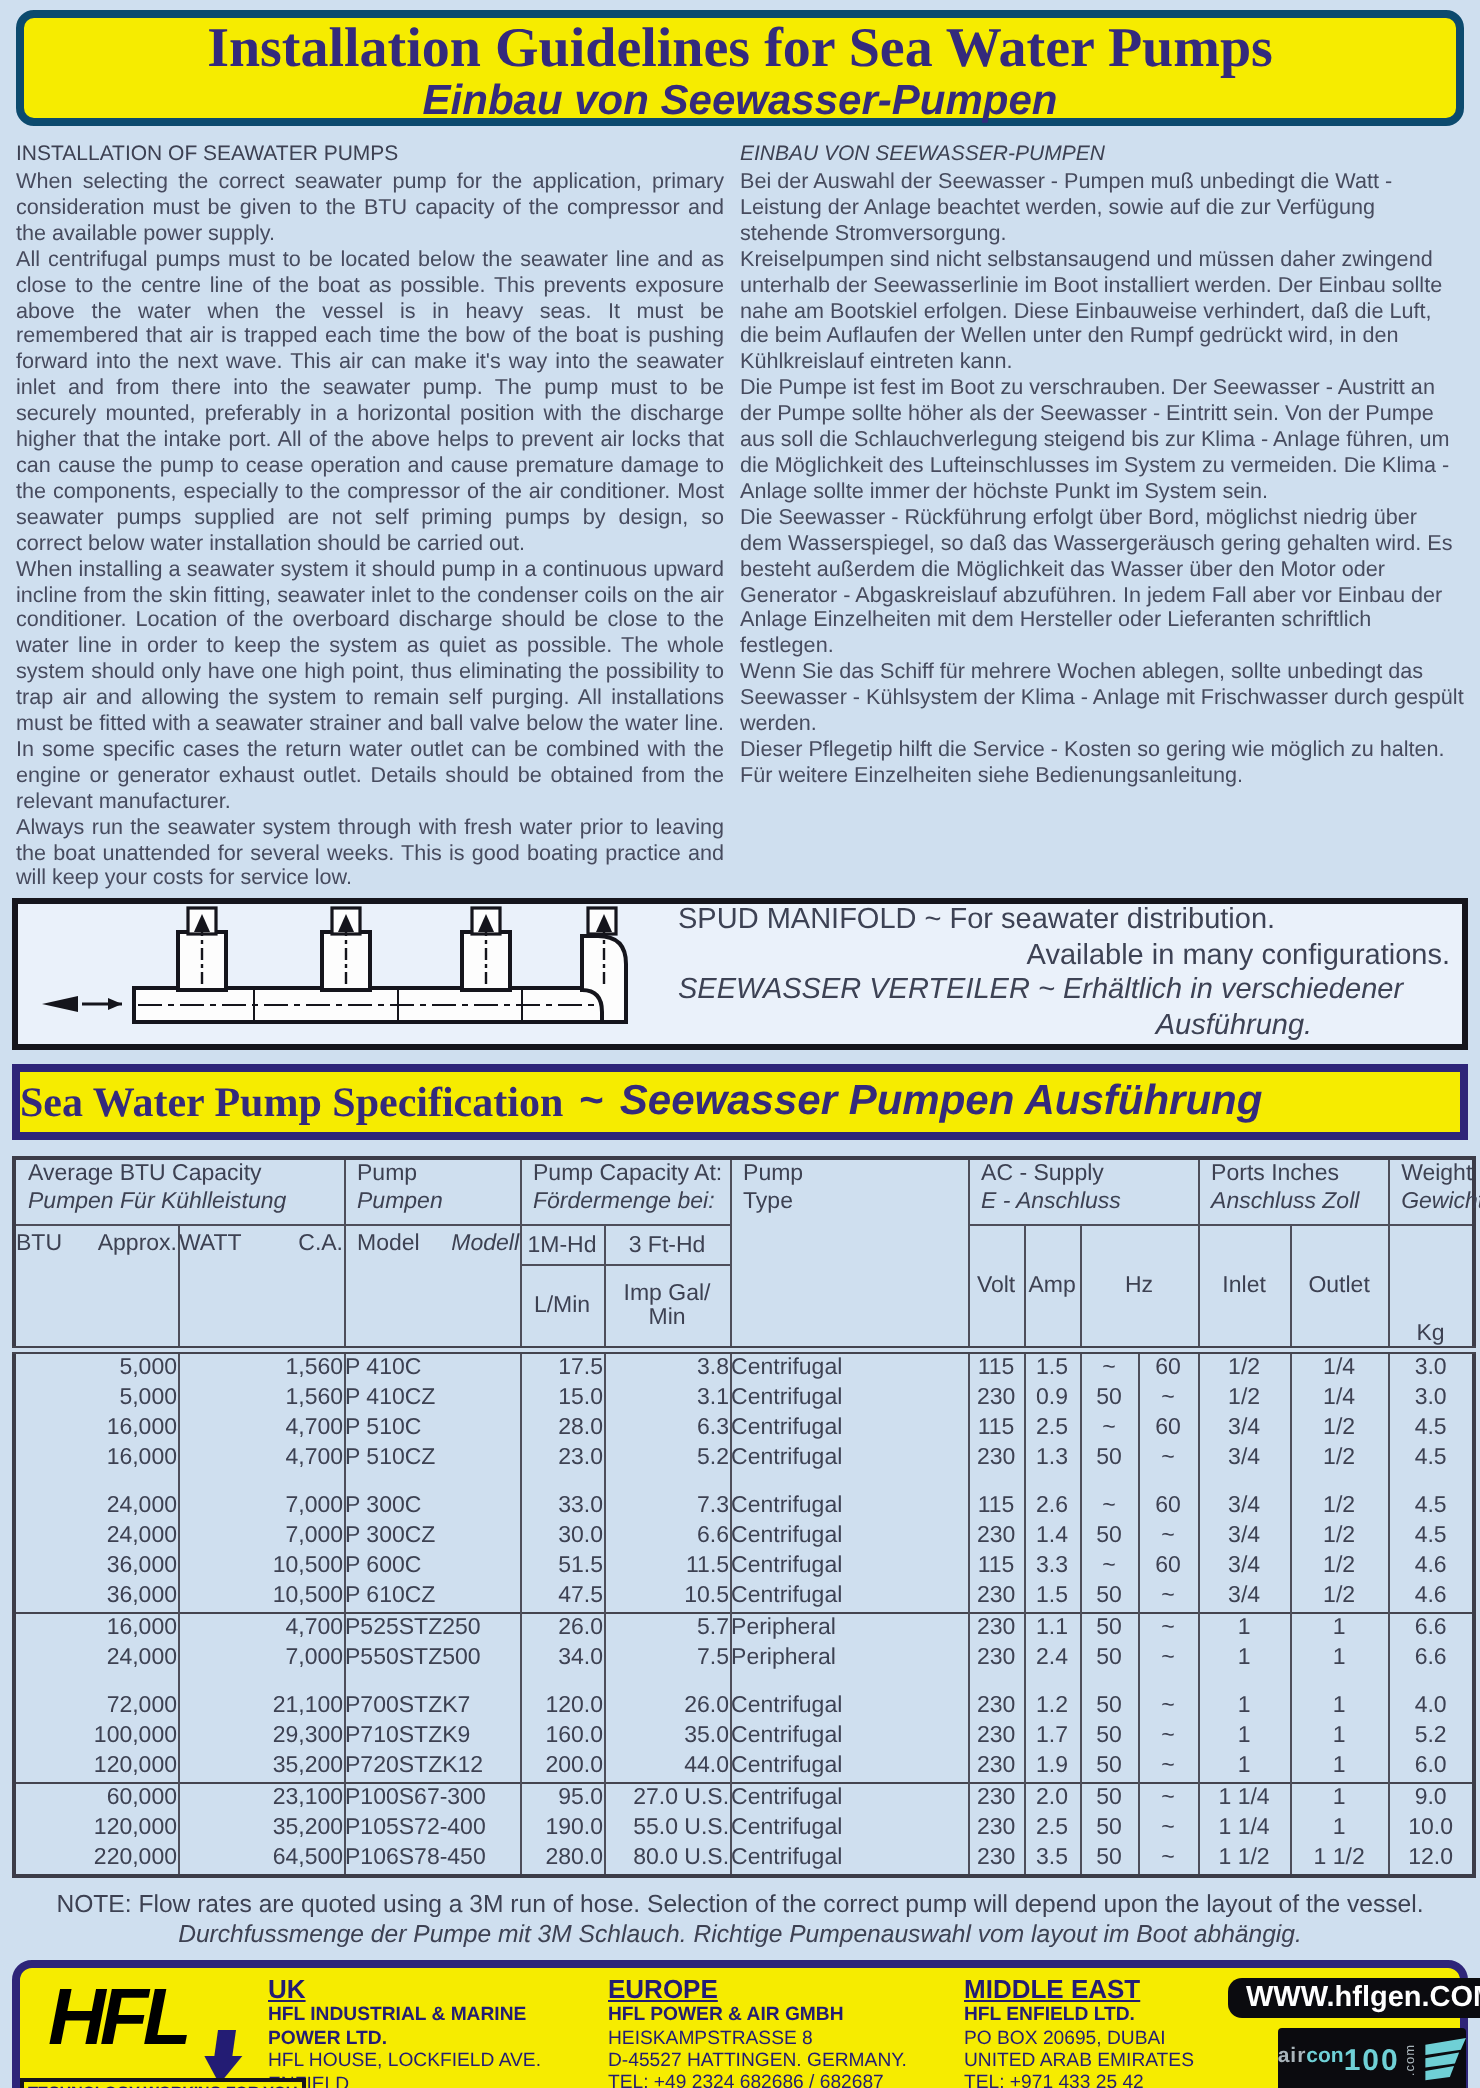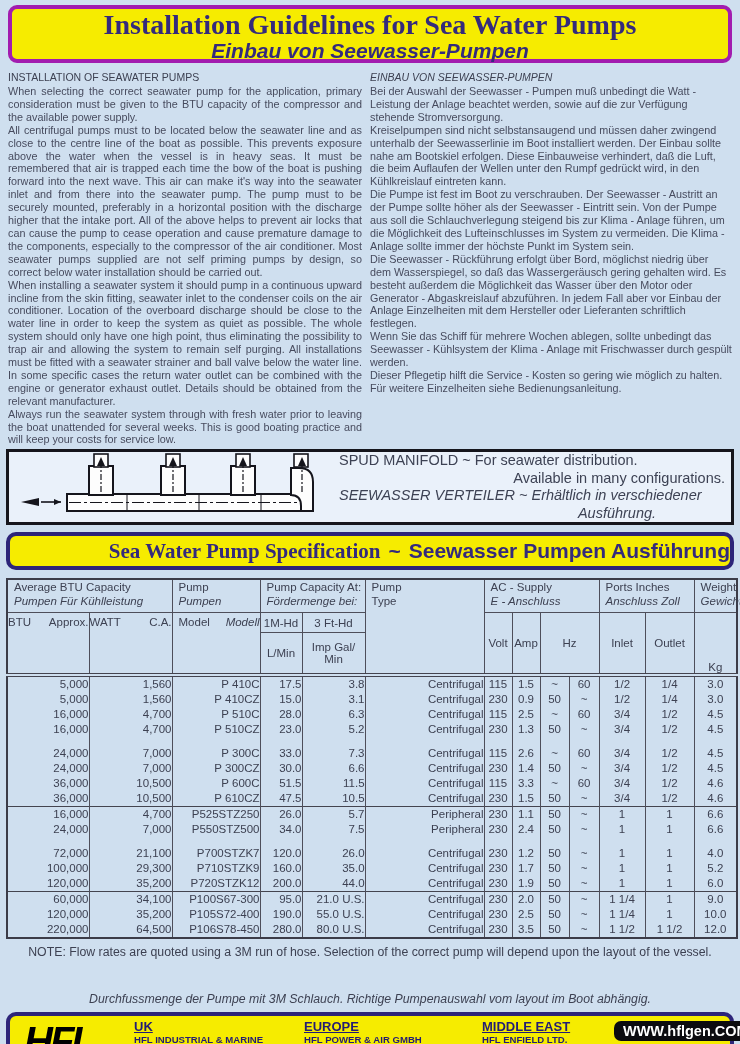--- a/index.html
+++ b/index.html
@@ -5,21 +5,21 @@
   html,body{margin:0;padding:0;}
   body{
     width:740px;height:1044px;overflow:hidden;
     background:#cfdfef;
     font-family:"Liberation Sans", sans-serif;
     color:#454a5c;
   }
   
   .banner{
     margin:5px 8px 0 8px;height:58px;
-    background:#f6ec00;border:4px solid #a21caf;border-radius:9px;
+    background:#f6ec00;border:4px solid #0c4a6e;border-radius:9px;
     text-align:center;box-sizing:border-box;padding-top:1px;
   }
   .banner .title{
     font-family:"Liberation Serif", serif;font-weight:bold;
     font-size:28px;line-height:30px;color:#342a7c;
   }
   .banner .subtitle{
     font-style:italic;font-weight:600;font-size:21px;line-height:22px;color:#342a7c;
   }
   
@@ -37,55 +37,55 @@
   }
   .manifold .diagram{flex:0 0 330px;height:72px;}
   .manifold .mtext{flex:1;font-size:14.5px;line-height:17.5px;color:#3d4254;padding-right:6px;}
   .manifold .l1{text-align:left;}
   .manifold .l2{text-align:right;}
   .manifold .l3{font-style:italic;text-align:left;}
   .manifold .l4{font-style:italic;text-align:center;padding-left:170px;}
   
   .spec-banner{
     margin:7px 6px 0 6px;height:38px;background:#f6ec00;
-    border:4px solid #2e2579;border-radius:10px;box-sizing:border-box;
-    display:flex;align-items:center;justify-content:flex-end;gap:8px;
+    border:4px solid #2e2579;border-radius:0;box-sizing:border-box;
+    display:flex;align-items:center;justify-content:flex-start;gap:8px;
   }
   .spec-banner .sp-en{font-family:"Liberation Serif", serif;font-weight:bold;font-size:21px;color:#342a7c;}
   .spec-banner .sp-sep{font-size:21px;color:#342a7c;font-weight:bold;}
-  .spec-banner .sp-de{font-weight:600;font-size:21px;color:#342a7c;}
+  .spec-banner .sp-de{font-style:italic;font-weight:600;font-size:21px;color:#342a7c;}
   
   table.spec{
     margin:8px 6px 0 6px;border-collapse:collapse;table-layout:fixed;
     width:728px;font-size:11.5px;color:#3d4152;
   }
   table.spec th,table.spec td{border-left:1px solid #4e4e5a;border-right:1px solid #4e4e5a;padding:0;}
   table.spec th{border:1px solid #4e4e5a;font-weight:normal;}
   table.spec{border:2px solid #3c3c48;}
   thead{border-bottom:4px double #44444f;}
   tr.h1 th{height:30px;text-align:left;vertical-align:top;padding:1px 0 1px 6px;}
   tr.h1 th .gh{display:block;line-height:13.5px;}
   tr.h1 th i{display:block;line-height:13.5px;font-style:italic;}
   th.type-h{vertical-align:top;}
   tr.h2 th{height:18px;text-align:center;}
   tr.h3 th{height:40px;text-align:center;vertical-align:middle;line-height:12.5px;}
   .hcol{display:flex;flex-direction:row;justify-content:space-between;height:52px;padding:3px 0 5px 0;}
   .hcol.lft{align-items:flex-start;padding-left:6px;}
   .hcol span,.hcol i{display:block;}
   th.kg{vertical-align:bottom;padding-bottom:6px;}
   tbody td{height:15px;line-height:15px;white-space:nowrap;overflow:hidden;}
-  td.r{text-align:right;} td.l{text-align:right;} td.c{text-align:center;}
+  td.r{text-align:right;} td.l{text-align:left;} td.c{text-align:center;}
   td.pr22{padding-right:22px;} td.pr14{padding-right:14px;} td.pr10{padding-right:10px;}
   td.pr8{padding-right:8px;} td.pl4{padding-left:4px;} td.pl6{padding-left:6px;}
   tr.spacer td{height:9px;}
   tr.divider td{border-top:1.5px solid #44444f;}
   
   .note{margin:6px 8px 0 8px;text-align:center;color:#3d4152;}
   .note .n1{font-size:12.3px;line-height:15px;}
-  .note .n2{font-size:12.3px;line-height:15px;font-style:italic;margin-top:32px;}
+  .note .n2{font-size:12.3px;line-height:15px;font-style:italic;}
   
   .footer{
     margin:5px 6px 0 6px;height:80px;background:#f6ec00;
     border:4px solid #2e2579;border-radius:10px;box-sizing:border-box;
     display:flex;padding:3px 6px 2px 2px;position:relative;
   }
   .flogo{flex:0 0 122px;position:relative;}
   .flogo .hfl{
     font-weight:bold;font-style:italic;font-size:40px;line-height:44px;
     color:#000000;letter-spacing:-3px;padding-left:12px;
@@ -504,24 +504,24 @@
         <td class="c">230</td>
         <td class="c">1.9</td>
         <td class="c">50</td>
         <td class="c">~</td>
         <td class="c">1</td>
         <td class="c">1</td>
         <td class="c">6.0</td>
       </tr>
       <tr class="divider">
         <td class="r pr22">60,000</td>
-        <td class="r pr14">34,100</td>
+        <td class="r pr14">23,100</td>
         <td class="l pl4">P100S67-300</td>
         <td class="r pr10">95.0</td>
-        <td class="r pr8">21.0 U.S.</td>
+        <td class="r pr8">27.0 U.S.</td>
         <td class="l pl6">Centrifugal</td>
         <td class="c">230</td>
         <td class="c">2.0</td>
         <td class="c">50</td>
         <td class="c">~</td>
         <td class="c">1 1/4</td>
         <td class="c">1</td>
         <td class="c">9.0</td>
       </tr>
       <tr>

